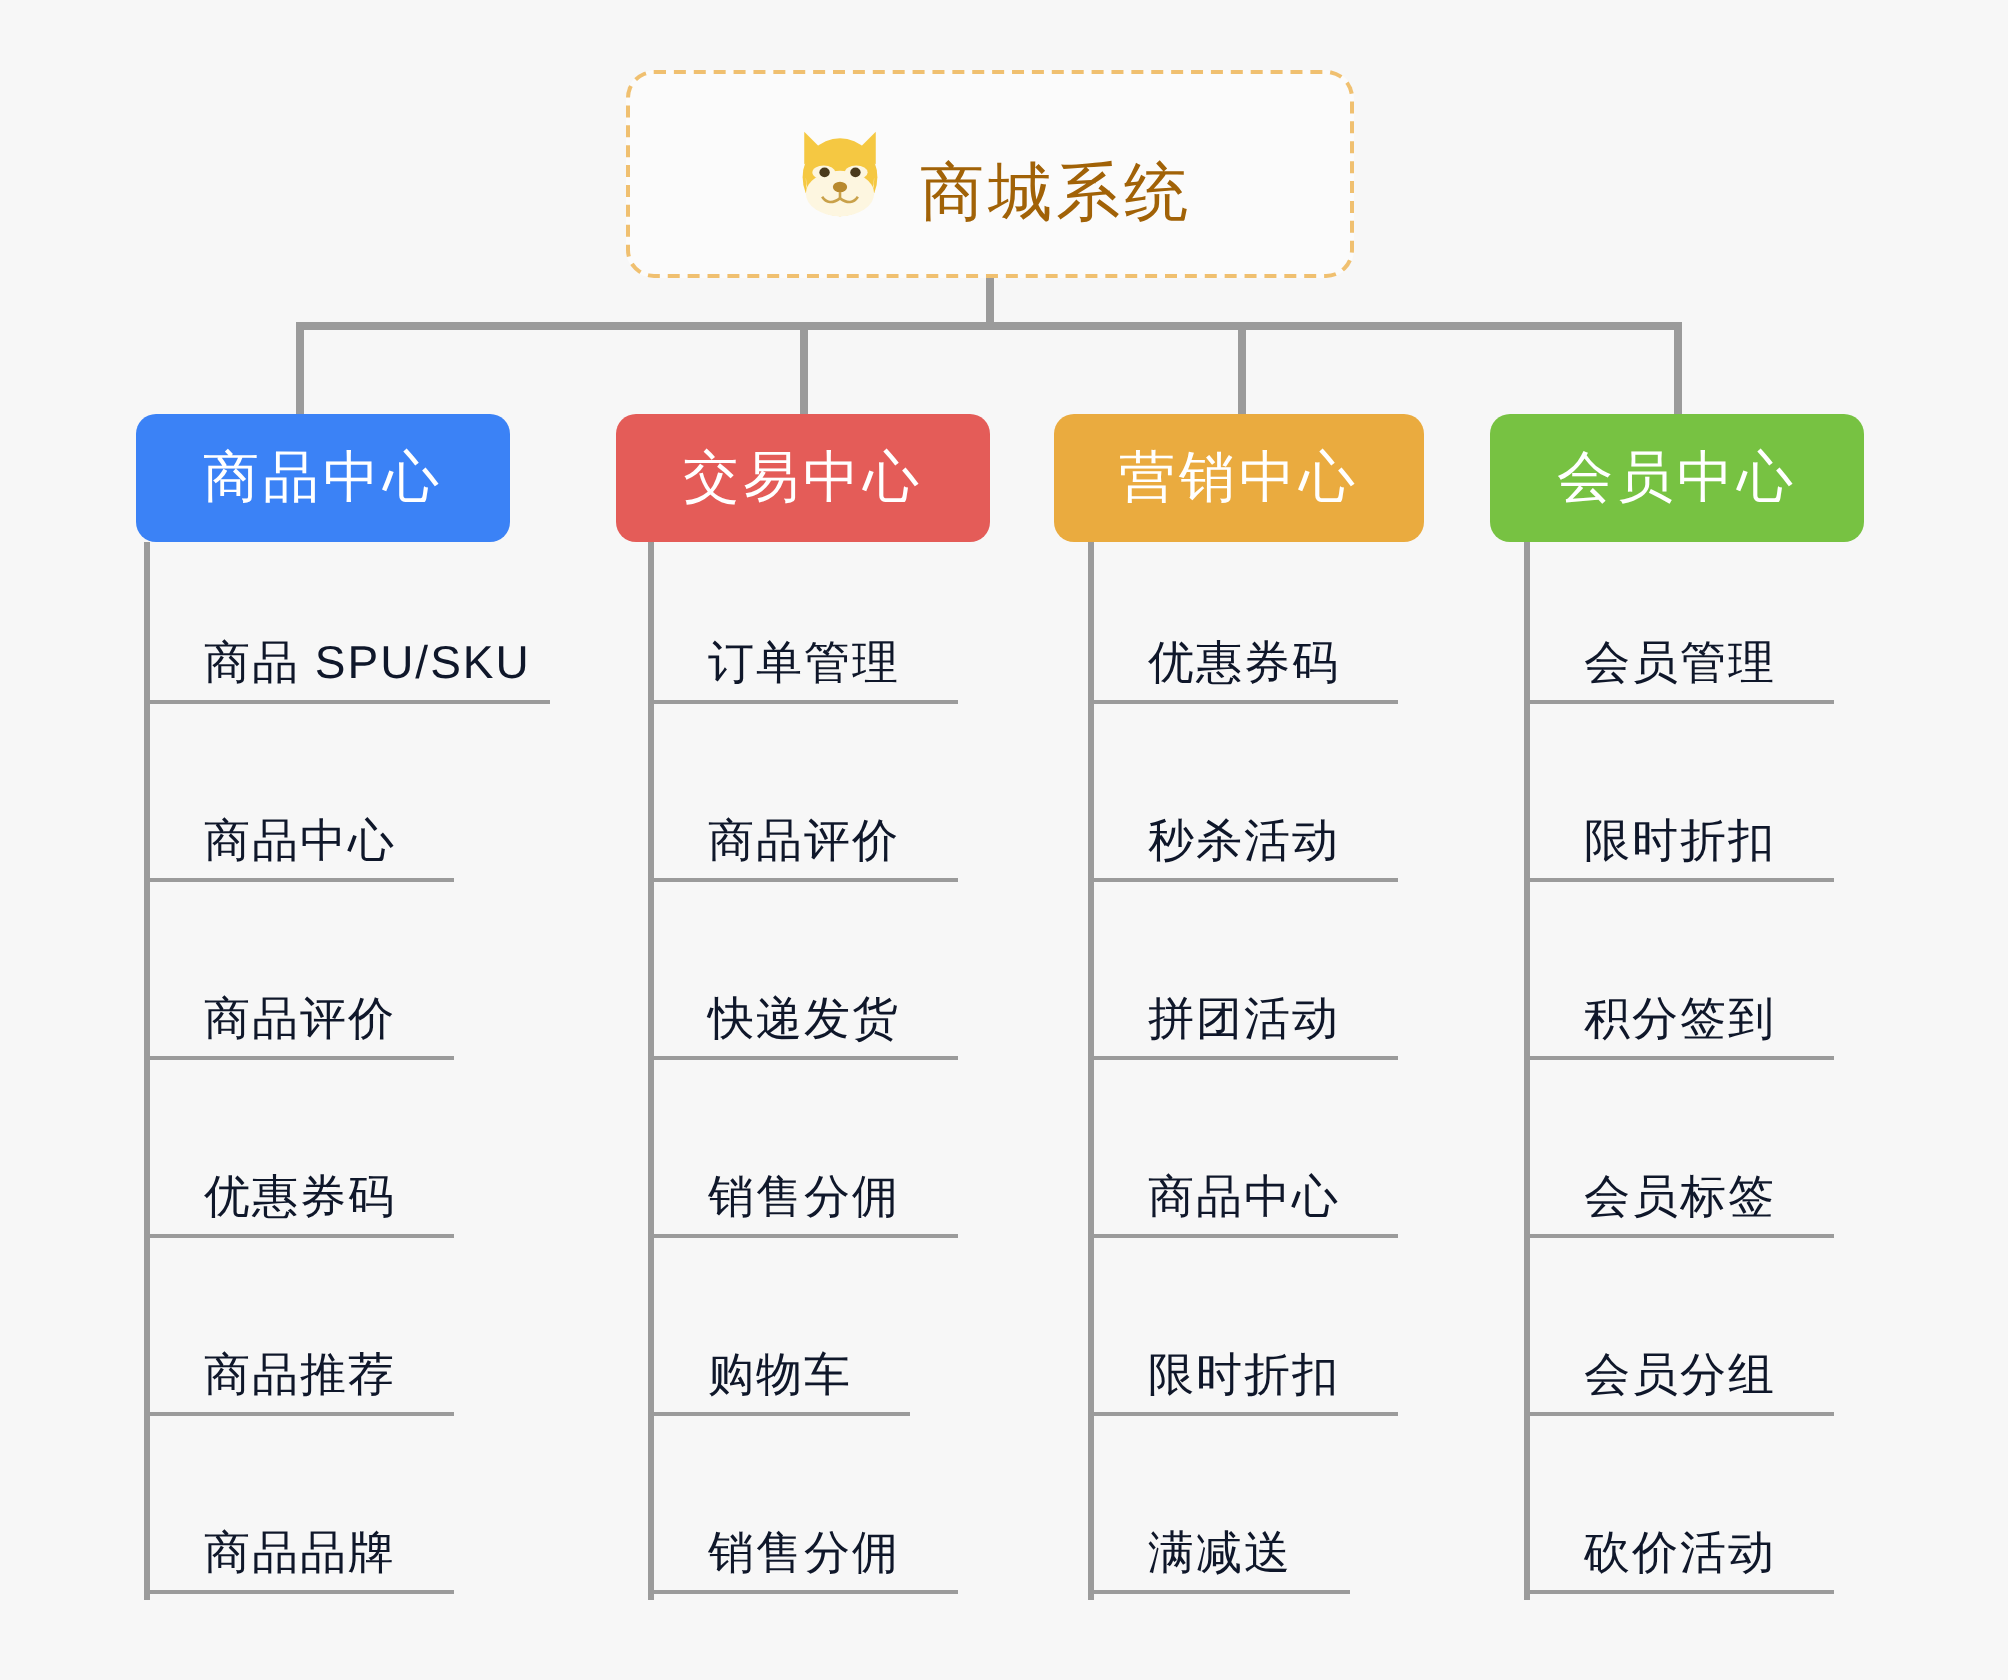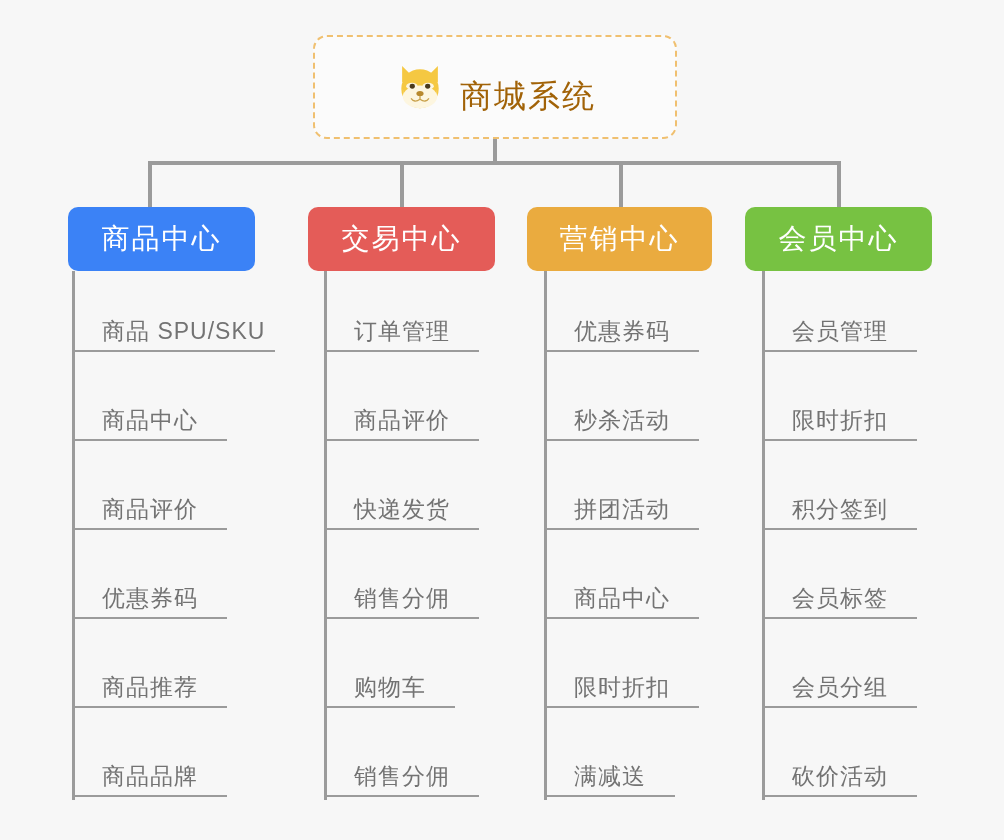--- a/index.html
+++ b/index.html
@@ -112,21 +112,21 @@
     left: 0;
     top: 0;
     height: 2px;
     background: #9b9b9b;
   }
   .leaf-label {
     position: absolute;
     left: 30px;
     bottom: 7px;
     font-size: 23px;
-    color: #737373;
+    color: #0f172a;
     letter-spacing: 1px;
     white-space: nowrap;
     line-height: 1;
   }
 </style>
 </head>
 <body>
 
 <div id="diagram">
 

